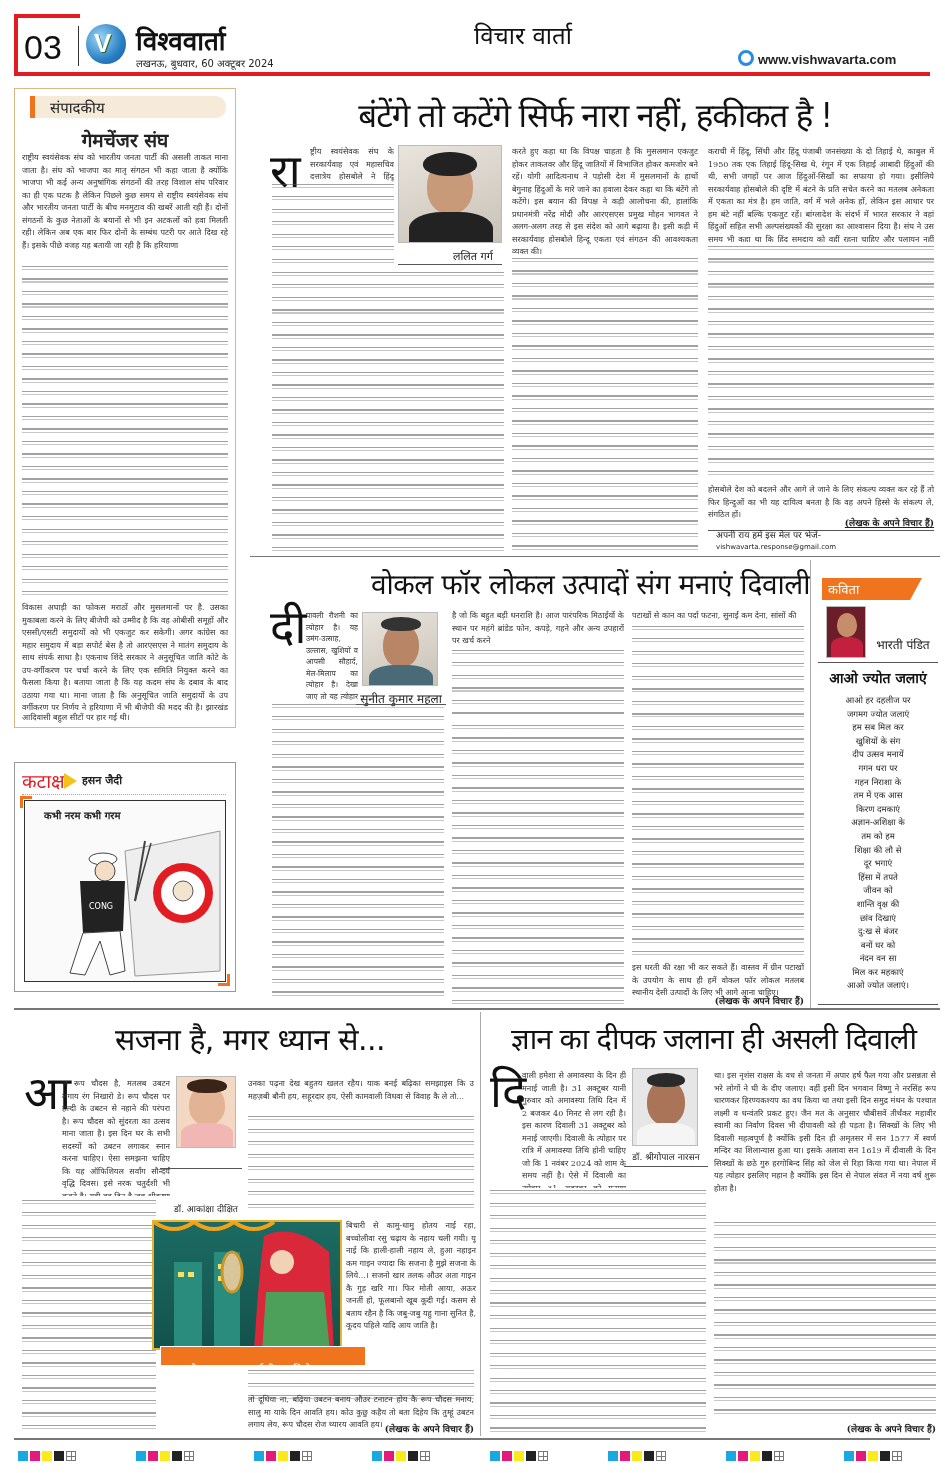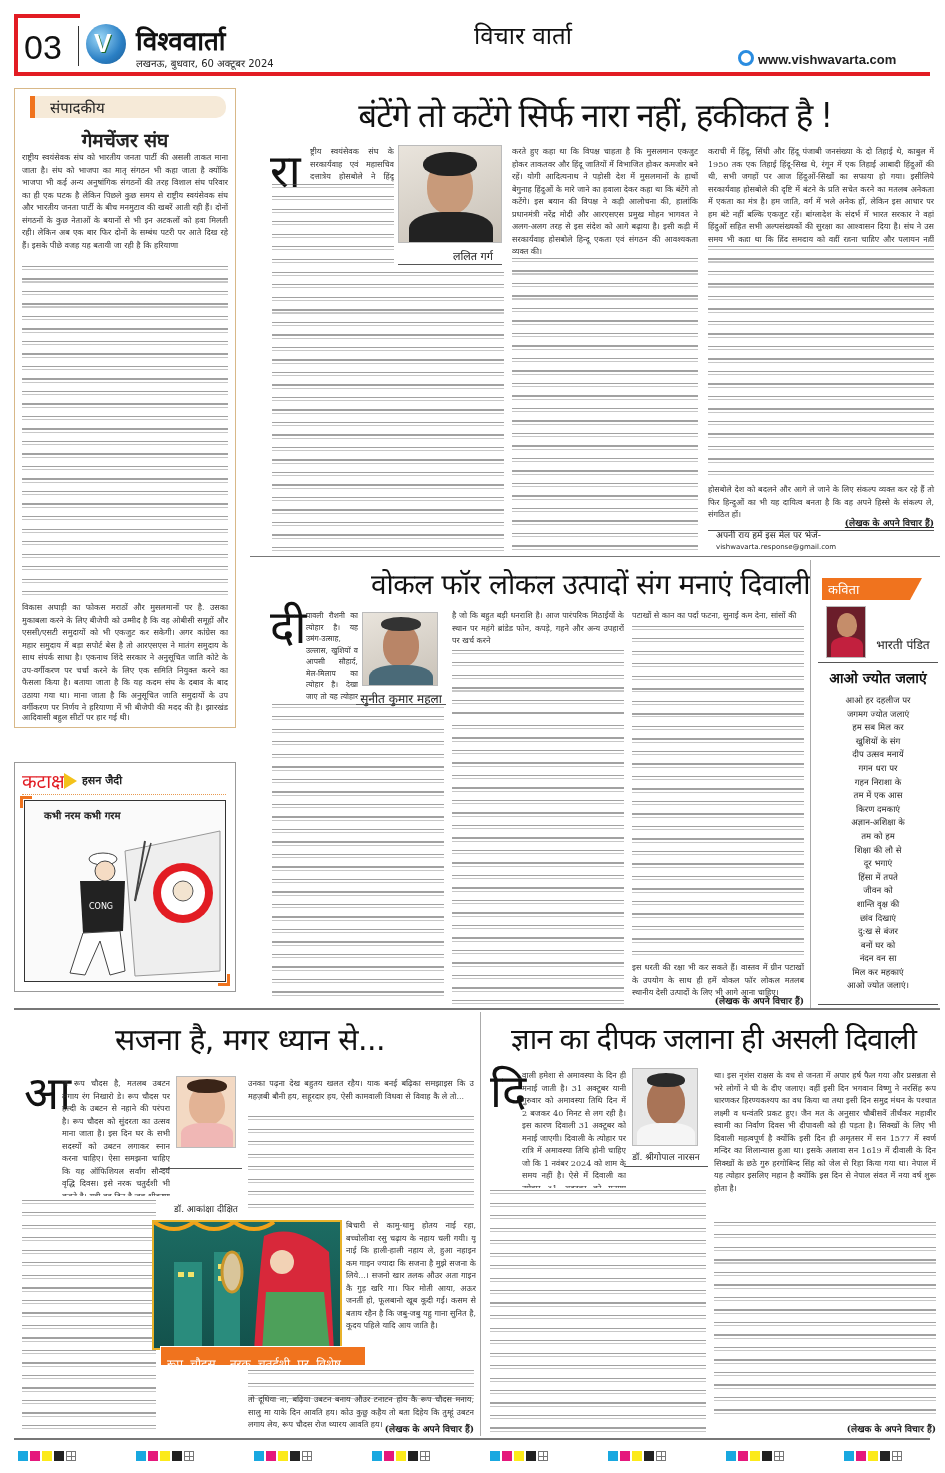--- a/index.html
+++ b/index.html
@@ -48,21 +48,21 @@
 .cartoonist{left:82px;top:772px;font-family:"DejaVu Sans",sans-serif;font-size:11px;font-weight:bold}
 .cartdots{left:22px;top:794px;width:204px;height:1px;border-top:1px dotted #e89a50}
 .cartframe{left:24px;top:800px;width:202px;height:182px;border:1px solid #333;background:#fafafa;overflow:hidden}
 .cornerTL{left:20px;top:796px;width:12px;height:12px;border-top:3px solid #f0731e;border-left:3px solid #f0731e}
 .cornerBR{left:218px;top:974px;width:12px;height:12px;border-bottom:3px solid #f0731e;border-right:3px solid #f0731e}
 .carttitle{left:44px;top:808px;font-family:"DejaVu Sans",sans-serif;font-size:10px;font-weight:bold}
 
 .headline3{left:20px;top:1018px;width:460px;text-align:center;font-family:"DejaVu Sans",sans-serif;font-size:30px;color:#111;letter-spacing:-.5px}
 .headline4{left:486px;top:1018px;width:455px;text-align:center;font-family:"DejaVu Sans",sans-serif;font-size:29px;color:#111;letter-spacing:-1px}
 .special{left:160px;top:1346px;width:206px;height:20px;background:#f0731e;border:1px solid #fff}
-.special span{position:absolute;left:6px;top:8px;font-family:Liberation Mono, monospace;font-size:12px;color:#fff;white-space:nowrap}
+.special span{position:absolute;left:6px;top:14px;font-family:Liberation Sans, sans-serif;font-size:12px;color:#fff;white-space:nowrap}
 .illus{left:152px;top:1220px;width:190px;height:130px;background:linear-gradient(#1c6b62,#13524c);overflow:hidden;border:2px solid #e8b22a}
 .regbar{top:1446px;height:10px}
 .reg{display:inline-block;width:10px;height:10px;margin-right:2px}
 .bottomline{left:14px;top:1438px;width:916px;height:2px;background:#777}
 </style>
 </head>
 <body>
 
 <div class="abs pgbox"></div>
 <div class="abs pgnum">03</div>

